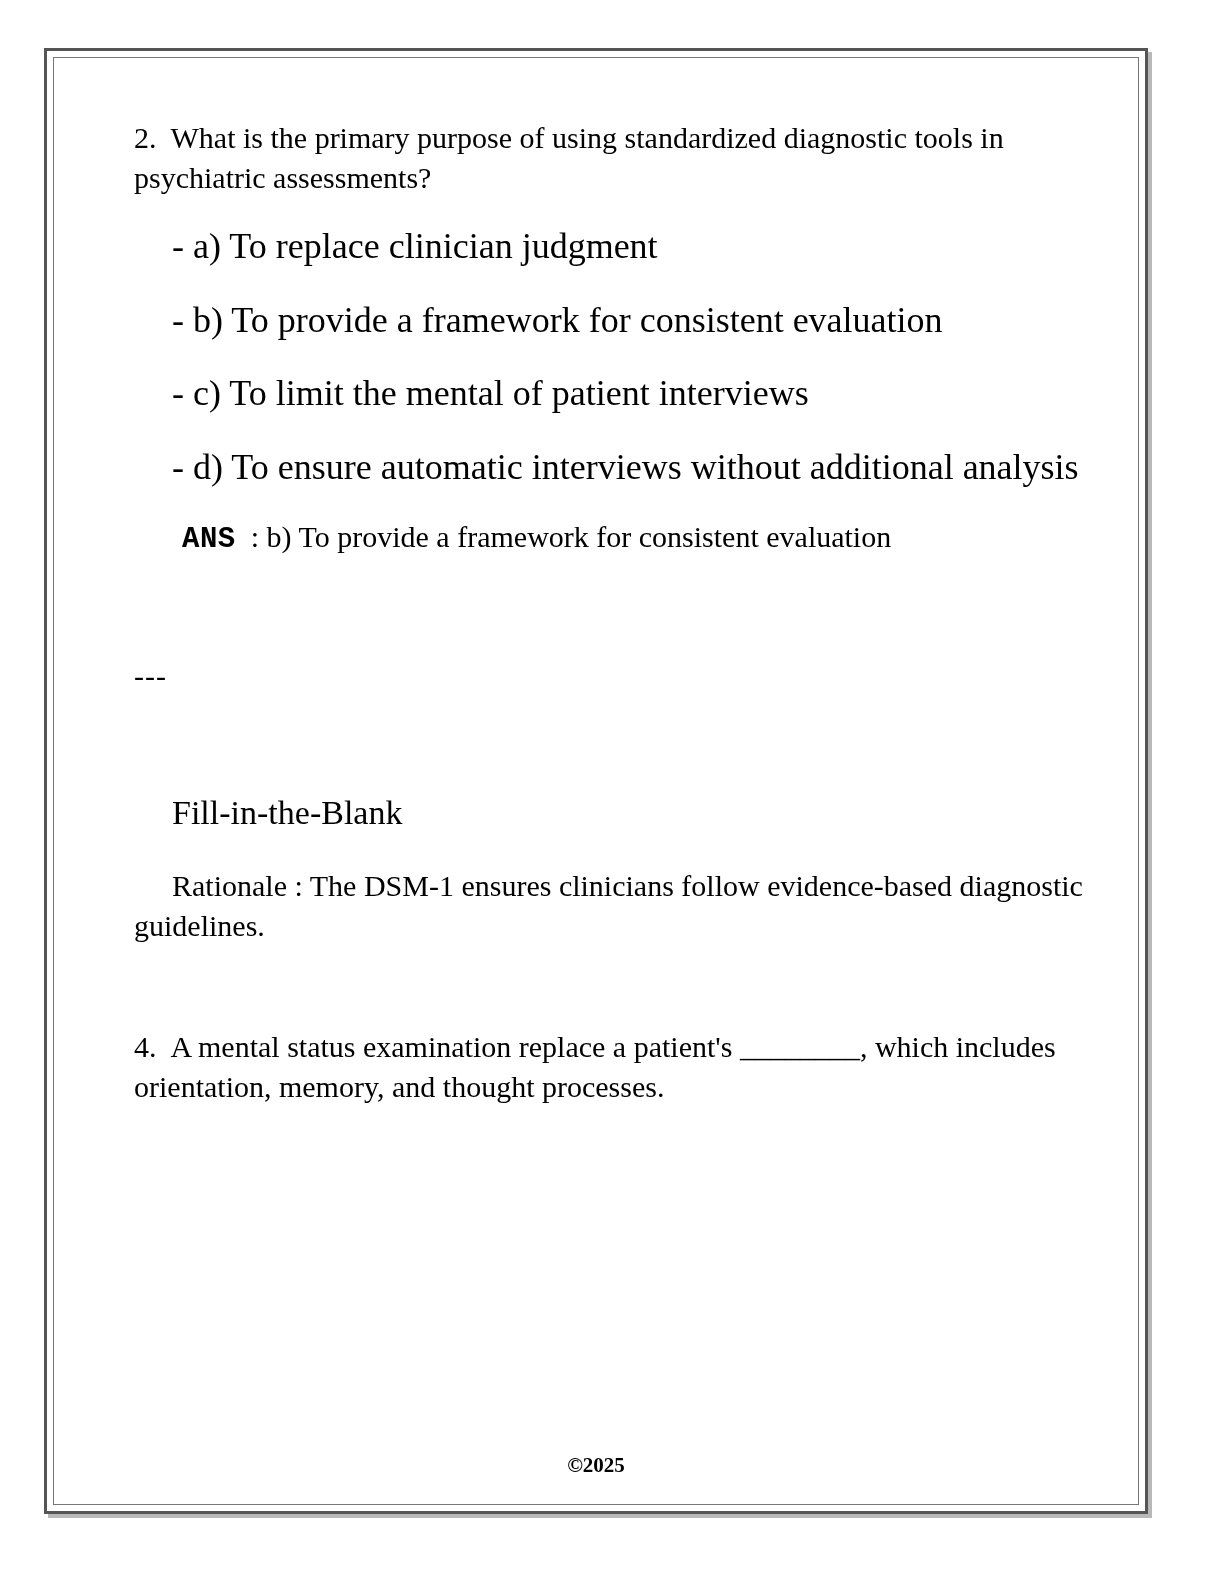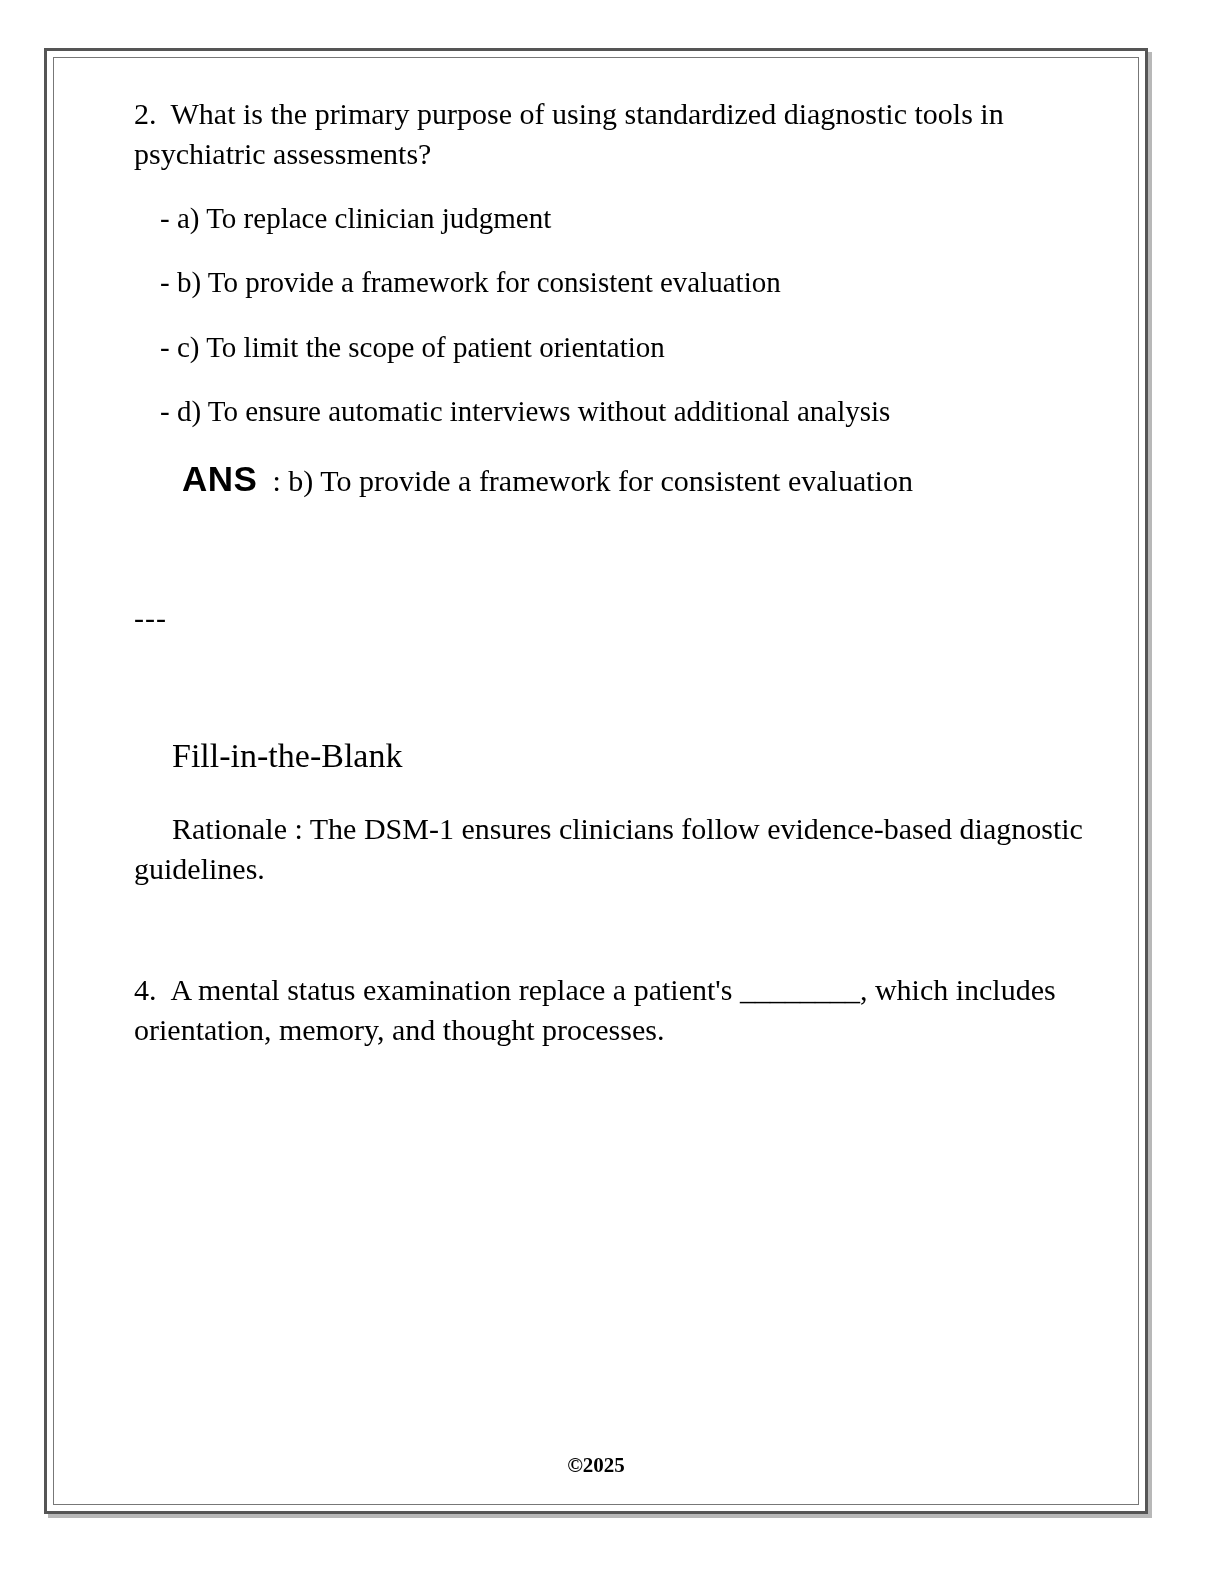--- a/index.html
+++ b/index.html
@@ -30,49 +30,49 @@
     top: 6px;
     right: 6px;
     bottom: 6px;
     border: 1px solid #777777;
     box-sizing: border-box;
     overflow: hidden;
   }
   .content {
     position: absolute;
     left: 80px;
-    top: 36px;
+    top: 60px;
     right: 46px;
   }
   p {
     margin: 0;
     font-size: 30px;
     line-height: 1.32;
   }
   .q {
     margin-bottom: 26px;
     text-indent: 0;
   }
   .q .num {
     margin-right: 14px;
   }
   .opt {
-    margin-left: 26px;
+    margin-left: 38px;
     margin-bottom: 26px;
-    font-size: 29px;
+    font-size: 36px;
   }
   .ans {
     margin-left: 48px;
     margin-bottom: 26px;
     font-size: 30px;
   }
   .ans .lbl {
-    font-family: Liberation Sans, sans-serif;
+    font-family: Liberation Mono, monospace;
     font-weight: bold;
-    font-size: 35px;
+    font-size: 29px;
     letter-spacing: 0.5px;
   }
   .rationale {
     margin-left: 0;
     text-indent: 38px;
     margin-bottom: 26px;
     font-size: 30px;
   }
   .divider {
     margin-top: 96px;
@@ -101,21 +101,21 @@
 <body>
 
 <div class="page">
   <div class="page-inner">
     <div class="content">
 
       <p class="q"><span class="num">2.</span><span>What is the primary purpose of using standardized diagnostic tools in psychiatric assessments?</span></p>
 
       <p class="opt">- a) To replace clinician judgment</p>
       <p class="opt">- b) To provide a framework for consistent evaluation</p>
-      <p class="opt">- c) To limit the scope of patient orientation</p>
+      <p class="opt">- c) To limit the mental of patient interviews</p>
       <p class="opt">- d) To ensure automatic interviews without additional analysis</p>
 
       <p class="ans"><span class="lbl">ANS</span>&nbsp; <span>: b) To provide a framework for consistent evaluation</span></p>
 
 
       <p class="divider">---</p>
 
       <p class="section-head">Fill-in-the-Blank</p>
 
 

